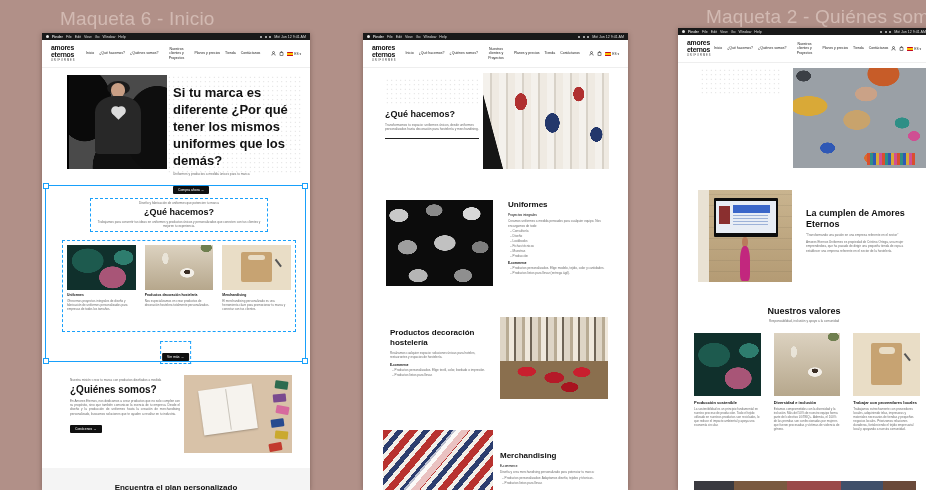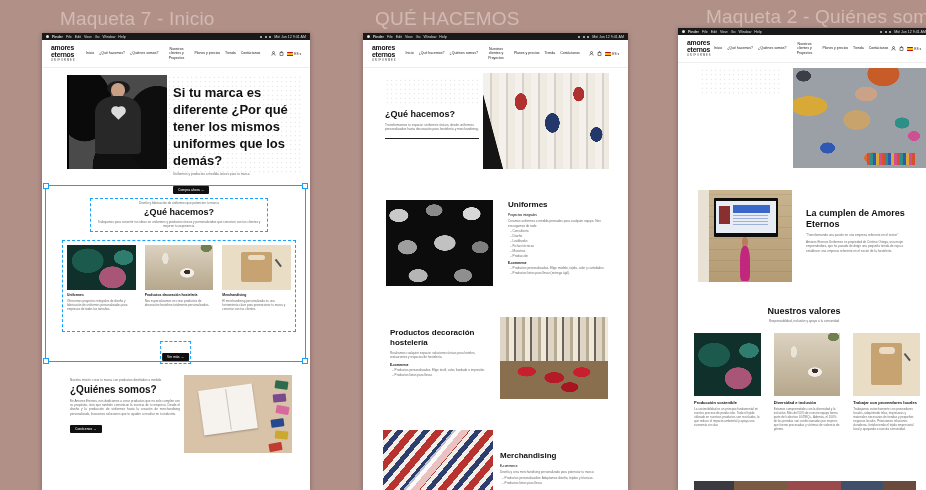--- a/index.html
+++ b/index.html
@@ -135,22 +135,21 @@
   .h9{font-size:9px;line-height:1.2;}
   .h10{font-size:10px;line-height:1.2;}
   .center{text-align:center;}
   .just{text-align:justify;}
 </style>
 </head>
 <body>
 
 <div class="canvas">
 
-  <div class="frame-label" style="left:60px;top:8px;">Maqueta 7 - Inicio</div>
-  <div class="frame-label" style="left:375px;top:8px;">QUÉ HACEMOS</div>
+  <div class="frame-label" style="left:60px;top:8px;">Maqueta 6 - Inicio</div>
   <div class="frame-label" style="left:706px;top:6px;">Maqueta 2 - Quiénes somos</div>
 
   <div class="frame" style="left:42px;top:33px;width:268px;height:457px;">
     <div class="menubar">
       <span class="apple"></span>
       <span class="mitem b">Finder</span>
       <span class="mitem">File</span>
       <span class="mitem">Edit</span>
       <span class="mitem">View</span>
       <span class="mitem">Go</span>
@@ -250,20 +249,23 @@
     </div>
     <div class="imgart img-sketch" style="left:142px;top:342px;width:108px;height:78px;">
       <div class="book"></div>
       <div class="sw" style="right:4%;top:8%;background:#2d6b4f;transform:rotate(8deg);"></div>
       <div class="sw" style="right:6%;top:24%;background:#7a4a8f;transform:rotate(-6deg);"></div>
       <div class="sw" style="right:3%;top:40%;background:#d66a9e;transform:rotate(10deg);"></div>
       <div class="sw" style="right:7%;top:56%;background:#274a8f;transform:rotate(-8deg);"></div>
       <div class="sw" style="right:4%;top:72%;background:#caa92e;transform:rotate(6deg);"></div>
       <div class="sw" style="right:9%;top:87%;background:#c23b2e;transform:rotate(-10deg);"></div>
     </div>
+    <div class="abs" style="left:0;top:435px;width:268px;height:22px;background:#f4f4f4;">
+      <div class="h-big h8 center" style="padding-top:15px;">Encuentra el plan personalizado</div>
+    </div>
   </div>
 
   <div class="frame" style="left:363px;top:33px;width:265px;height:457px;">
     <div class="menubar">
       <span class="apple"></span>
       <span class="mitem b">Finder</span>
       <span class="mitem">File</span>
       <span class="mitem">Edit</span>
       <span class="mitem">View</span>
       <span class="mitem">Go</span>

